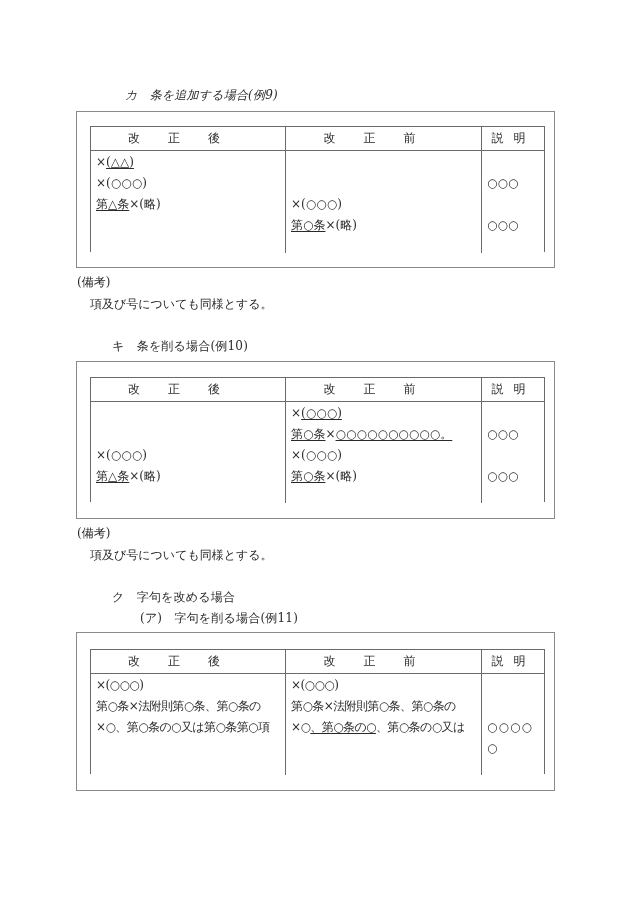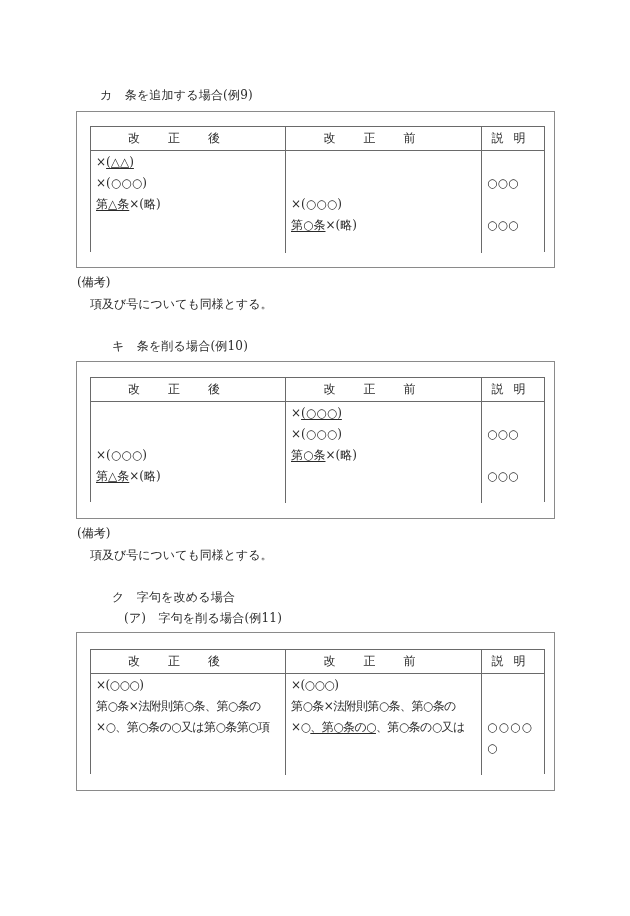--- a/index.html
+++ b/index.html
@@ -65,21 +65,21 @@
       position: absolute;
       font-size: 12px;
       line-height: 21px;
     }
     .line { height: 21px; white-space: nowrap; }
     .u { text-decoration: underline; text-underline-offset: 2px; text-decoration-thickness: 1px; }
   </style>
 </head>
 <body>
 
-<div class="abs heading" style="left:100px; top:87px;">カ　条を追加する場合(例9)</div>
+<div class="abs heading" style="left:125px; top:87px;font-style:italic;">カ　条を追加する場合(例9)</div>
 
 <div class="box" style="top:111px; height:157px;">
   <div class="tbl" style="top:14px; height:126px;">
     <div class="thead">
       <div class="hcell after" style="left:0; width:194px;">改正後</div>
       <div class="hcell before" style="left:195px; width:195px;">改正前</div>
       <div class="hcell expl" style="left:391px; width:63px;">説明</div>
     </div>
     <div class="vline" style="left:194px; height:126px;"></div>
     <div class="vline" style="left:390px; height:126px;"></div>
@@ -120,37 +120,38 @@
     <div class="vline" style="left:390px; height:125px;"></div>
 
     <div class="cell" style="left:5px; top:25px; width:188px;">
       <div class="line"></div>
       <div class="line"></div>
       <div class="line">×(○○○)</div>
       <div class="line"><span class="u">第△条</span><span>×(略)</span></div>
     </div>
     <div class="cell" style="left:200px; top:25px; width:188px;">
       <div class="line"><span>×</span><span class="u">(○○○)</span></div>
+      <div class="line"><span class="u">第○条</span><span>×</span><span class="u">○○○○○○○○○○。</span></div>
       <div class="line">×(○○○)</div>
       <div class="line"><span class="u">第○条</span><span>×(略)</span></div>
     </div>
     <div class="cell" style="left:396px; top:25px; width:56px;">
       <div class="line"></div>
       <div class="line">○○○</div>
       <div class="line"></div>
       <div class="line">○○○</div>
     </div>
   </div>
 </div>
 
 <div class="abs note" style="left:77px; top:525px;">(備考)</div>
 <div class="abs note" style="left:90px; top:547px;">項及び号についても同様とする。</div>
 
 <div class="abs heading" style="left:112px; top:589px;text-align:center;">ク　字句を改める場合</div>
-<div class="abs heading" style="left:124px; top:610px;">(ア)　字句を削る場合(例11)</div>
+<div class="abs heading" style="left:140px; top:610px;">(ア)　字句を削る場合(例11)</div>
 
 <div class="box" style="top:632px; height:159px;">
   <div class="tbl" style="top:16px; height:125px;">
     <div class="thead">
       <div class="hcell after" style="left:0; width:194px;">改正後</div>
       <div class="hcell before" style="left:195px; width:195px;">改正前</div>
       <div class="hcell expl" style="left:391px; width:63px;">説明</div>
     </div>
     <div class="vline" style="left:194px; height:125px;"></div>
     <div class="vline" style="left:390px; height:125px;"></div>

